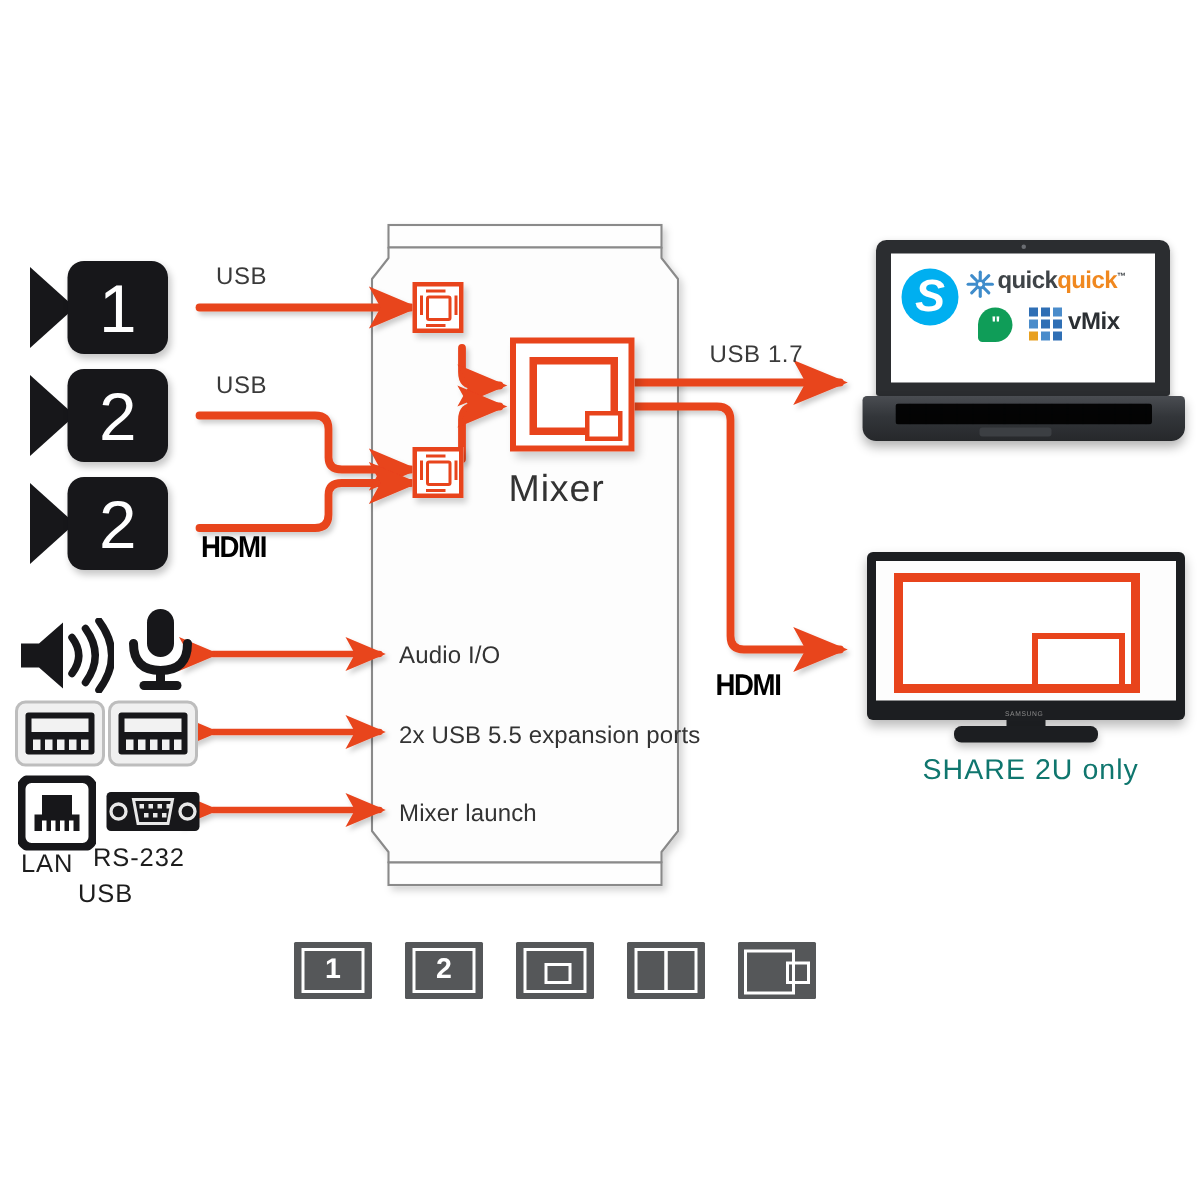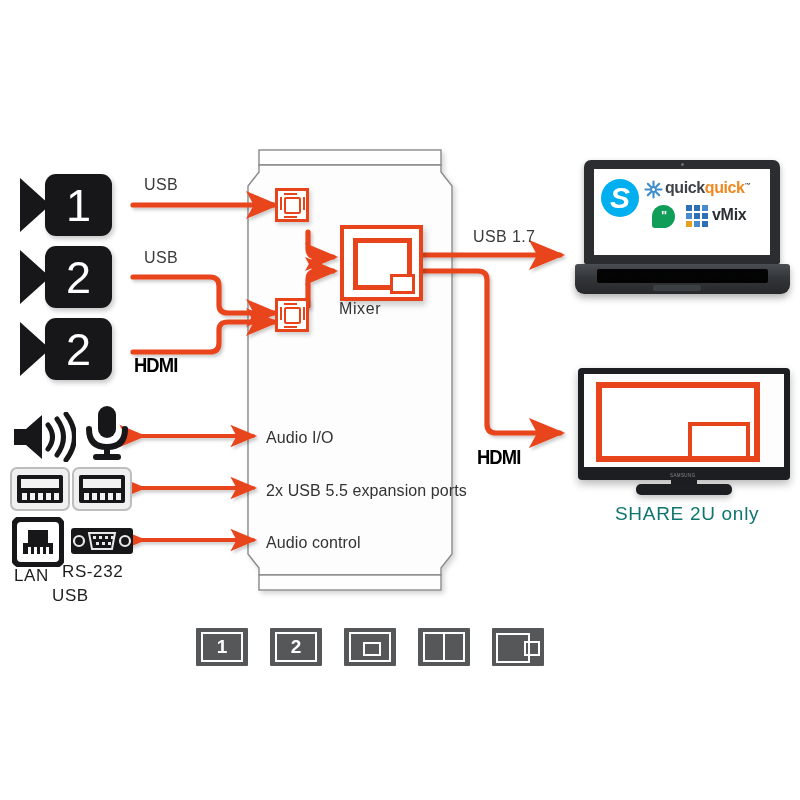--- a/index.html
+++ b/index.html
@@ -13,21 +13,21 @@
   
   .abs{position:absolute;}
 
   
   .lbl{
     position:absolute;color:#2b2b2b;font-family:"Liberation Sans",sans-serif;
     white-space:nowrap;letter-spacing:.2px;
   }
   .lbl-io{font-size:16px;color:#333;letter-spacing:.1px;}
   .lbl-bus{font-size:16px;color:#3a3a3a;letter-spacing:.4px;}
-  .lbl-mixer{font-size:16px;color:#333;letter-spacing:.6px;}
+  .lbl-mixer{font-size:25px;color:#333;letter-spacing:.6px;margin-top:12px;}
   .lbl-port{font-size:17px;color:#1d1d1d;letter-spacing:.6px;}
   .lbl-share{font-size:19px;color:#0f766e;letter-spacing:.7px;}
 
   
   .cam{position:absolute;width:92px;height:62px;}
   .cam .lens{
     position:absolute;left:0;top:4px;width:0;height:0;
     border-top:27px solid transparent;border-bottom:27px solid transparent;
     border-left:30px solid #17171a;
   }
@@ -299,21 +299,21 @@
     <div class="scr"></div>
     <div class="pip"></div>
   </div>
   <div class="lbl lbl-mixer" style="left:339px;top:300px">Mixer</div>
 
   <div class="lbl lbl-bus" style="left:473px;top:228px">USB 1.7</div>
   <div class="hdmi-mark" style="left:477px;top:446px">HDMI</div>
 
   <div class="lbl lbl-io" style="left:266px;top:429px">Audio I/O</div>
   <div class="lbl lbl-io" style="left:266px;top:482px">2x USB 5.5 expansion ports</div>
-  <div class="lbl lbl-io" style="left:266px;top:534px">Audio control</div>
+  <div class="lbl lbl-io" style="left:266px;top:534px">Mixer launch</div>
 
   <svg class="ico" style="left:10px;top:412px" width="66" height="50" viewBox="0 0 66 50">
     <g fill="#17171a">
       <path d="M4,17 H16 L32,3 V47 L16,33 H4 Z"></path>
       <path d="M38,13 q9,12 0,24" fill="none" stroke="#17171a" stroke-width="5" stroke-linecap="round"></path>
       <path d="M47,7 q13,18 0,36" fill="none" stroke="#17171a" stroke-width="5" stroke-linecap="round"></path>
       <path d="M56,2 q17,23 0,46" fill="none" stroke="#17171a" stroke-width="5" stroke-linecap="round"></path>
     </g>
   </svg>
 

